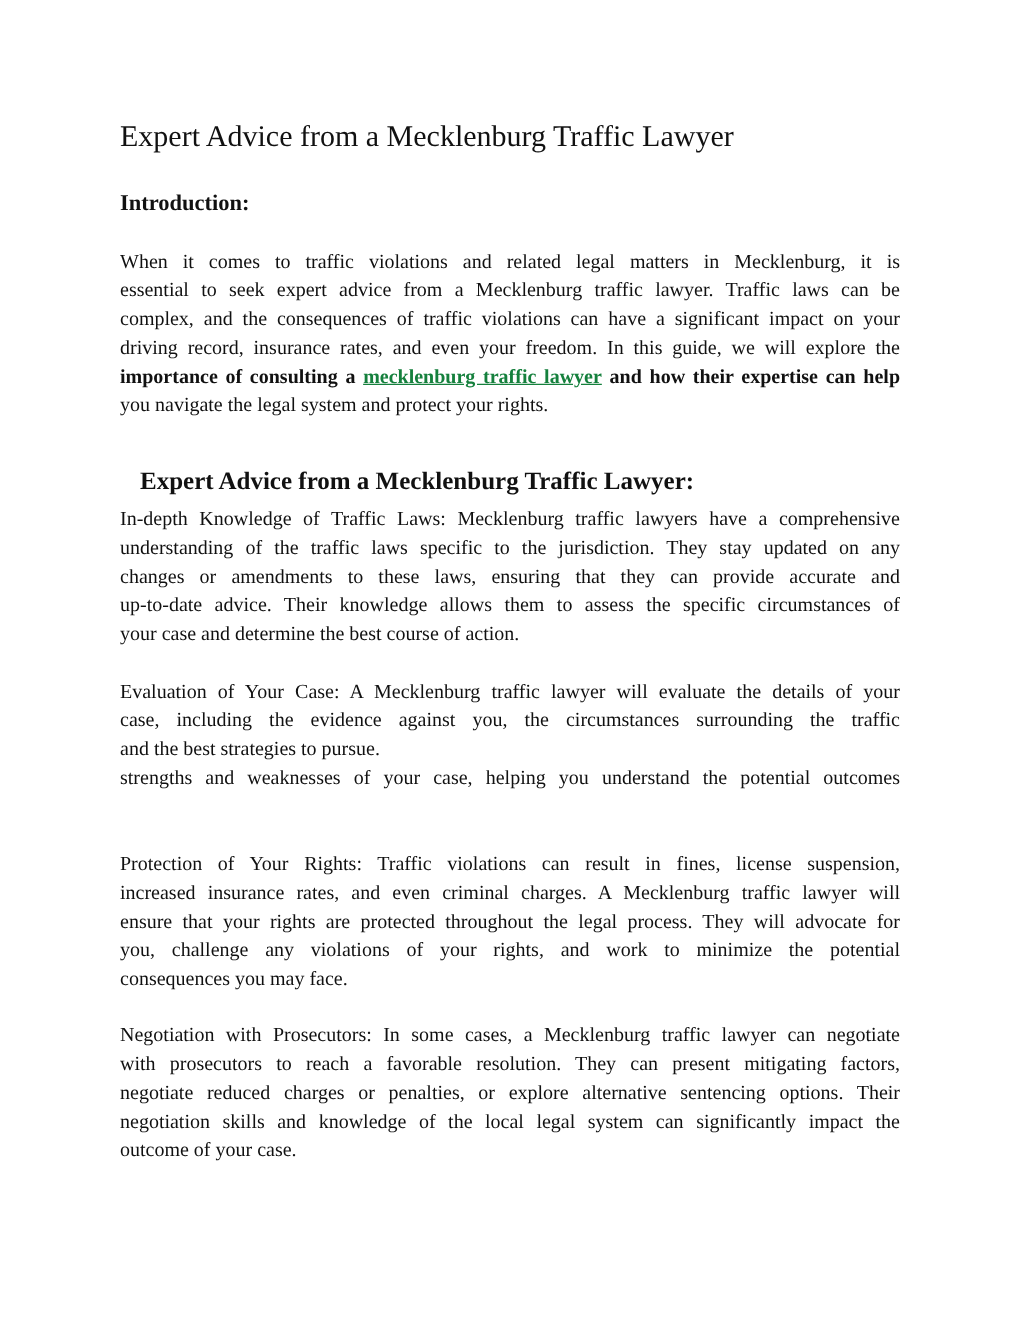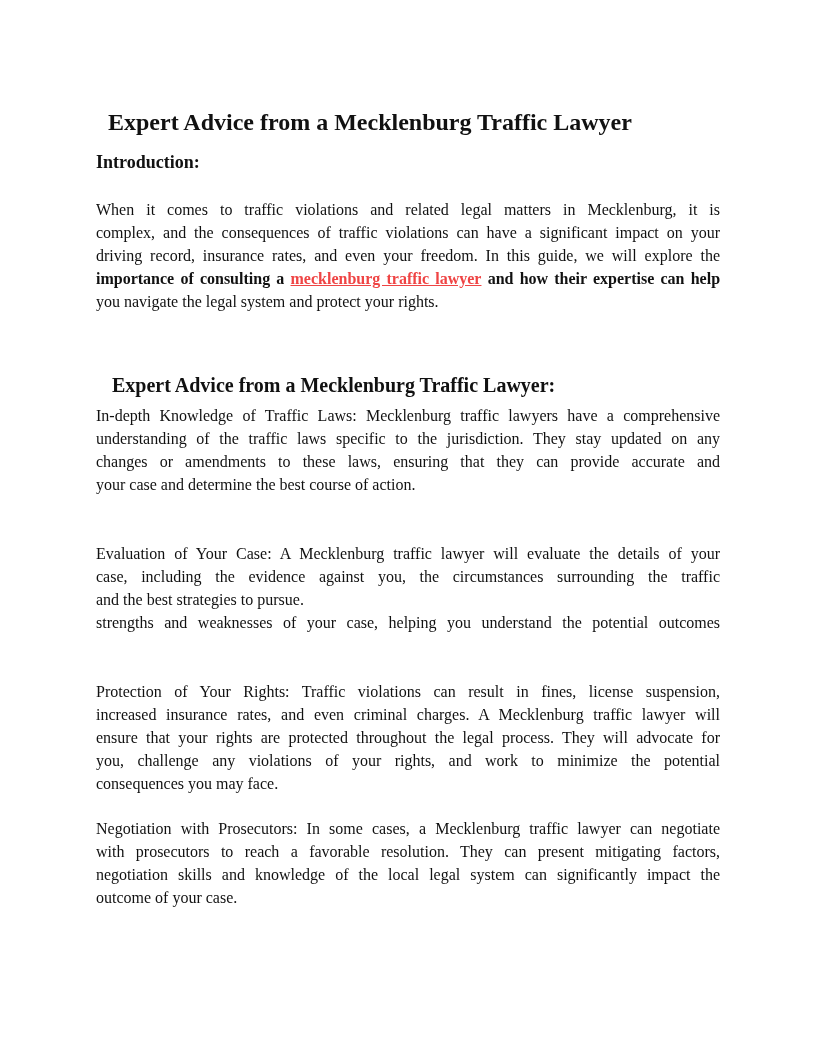--- a/index.html
+++ b/index.html
@@ -4,22 +4,22 @@
   <style>
     html, body { margin: 0; padding: 0; background: #ffffff; }
     body { width: 816px; height: 1056px; position: relative; overflow: hidden; }
     .page {
       position: absolute; left: 96px; top: 0; width: 624px;
       font-family: "Liberation Serif", "DejaVu Serif", serif;
       color: #111111;
     }
     .title {
       position: absolute; top: 94px; left: 0; width: 640px;
-      font-size: 24px; font-weight: bold; line-height: 32px; white-space: nowrap;
-      margin: 12px;
+      font-size: 24px; font-weight: normal; line-height: 32px; white-space: nowrap;
+      margin: 0;
     }
     .h2 {
       position: absolute; left: 0; font-size: 18px; font-weight: bold; line-height: 24px;
       white-space: nowrap; margin: 0;
     }
     .h3 {
       position: absolute; left: 0; font-size: 20px; font-weight: bold; line-height: 22px;
       white-space: nowrap; margin: 16px;
     }
     .para { position: absolute; left: 0; width: 624px; font-size: 16px; margin: 0; }
@@ -34,32 +34,34 @@
 </head>
 <body>
 
 <div class="page">
   <h1 class="title">Expert Advice from a Mecklenburg Traffic Lawyer</h1>
 
   <h2 class="h2" style="top:150px;">Introduction:</h2>
 
   <div class="para" style="top:198px;">
     <span class="line">When it comes to traffic violations and related legal matters in Mecklenburg, it is</span>
+    <span class="line">essential to seek expert advice from a Mecklenburg traffic lawyer. Traffic laws can be</span>
     <span class="line">complex, and the consequences of traffic violations can have a significant impact on your</span>
     <span class="line">driving record, insurance rates, and even your freedom. In this guide, we will explore the</span>
-    <span class="line"><span>importance of consulting a</span> <a class="link" href="#" style="color: #ef4444; margin-top: 28px;">mecklenburg traffic lawyer</a> <span>and how their expertise can help</span></span>
+    <span class="line"><span>importance of consulting a</span> <a class="link" href="#" style="color: #15803d; margin-top: 28px;">mecklenburg traffic lawyer</a> <span>and how their expertise can help</span></span>
     <span class="line last">you navigate the legal system and protect your rights.</span>
   </div>
 
   <h3 class="h3" style="top:358px;">Expert Advice from a Mecklenburg Traffic Lawyer:</h3>
 
   <div class="para" style="top:404px;">
     <span class="line">In-depth Knowledge of Traffic Laws: Mecklenburg traffic lawyers have a comprehensive</span>
     <span class="line">understanding of the traffic laws specific to the jurisdiction. They stay updated on any</span>
     <span class="line">changes or amendments to these laws, ensuring that they can provide accurate and</span>
+    <span class="line">up-to-date advice. Their knowledge allows them to assess the specific circumstances of</span>
     <span class="line last">your case and determine the best course of action.</span>
   </div>
 
   <div class="para" style="top:542px;">
     <span class="line">Evaluation of Your Case: A Mecklenburg traffic lawyer will evaluate the details of your</span>
     <span class="line">case, including the evidence against you, the circumstances surrounding the traffic</span>
     <span class="line last">and the best strategies to pursue.</span>
     <span class="line">strengths and weaknesses of your case, helping you understand the potential outcomes</span>
   </div>
 
@@ -67,16 +69,17 @@
     <span class="line">Protection of Your Rights: Traffic violations can result in fines, license suspension,</span>
     <span class="line">increased insurance rates, and even criminal charges. A Mecklenburg traffic lawyer will</span>
     <span class="line">ensure that your rights are protected throughout the legal process. They will advocate for</span>
     <span class="line">you, challenge any violations of your rights, and work to minimize the potential</span>
     <span class="line last">consequences you may face.</span>
   </div>
 
   <div class="para" style="top:817px;">
     <span class="line">Negotiation with Prosecutors: In some cases, a Mecklenburg traffic lawyer can negotiate</span>
     <span class="line">with prosecutors to reach a favorable resolution. They can present mitigating factors,</span>
+    <span class="line">negotiate reduced charges or penalties, or explore alternative sentencing options. Their</span>
     <span class="line">negotiation skills and knowledge of the local legal system can significantly impact the</span>
     <span class="line last">outcome of your case.</span>
   </div>
 </div>
 
 </body></html>

